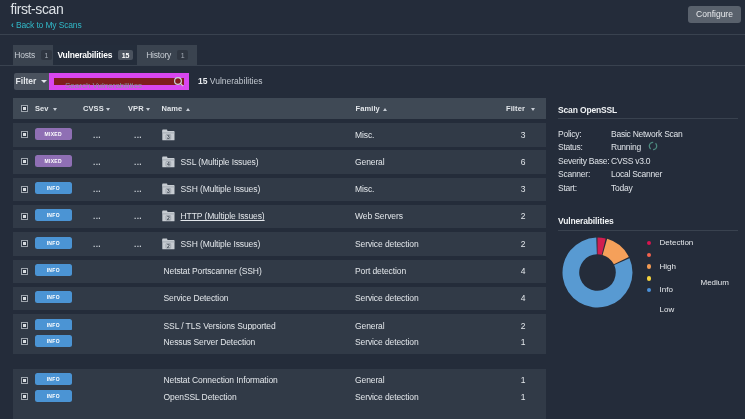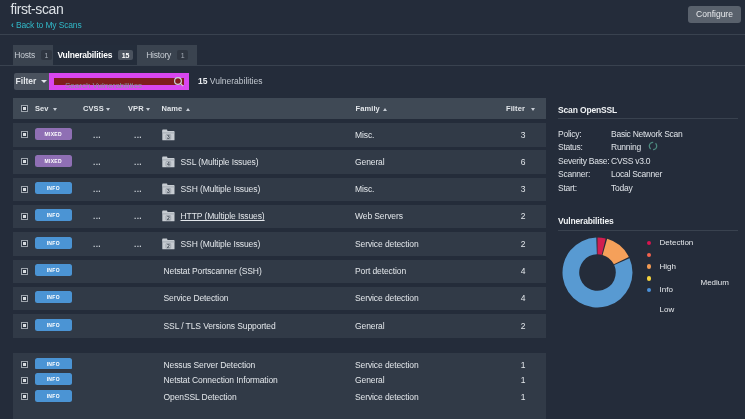--- a/index.html
+++ b/index.html
@@ -192,21 +192,21 @@
       <span style="left:342px;">Service detection</span>
       <span class="cnt" style="left:482.5px;">4</span>
     </div>
     <div class="abs row" style="top:314.1px;">
       <span class="cb"></span>
       <span class="badge b-info">INFO</span>
       <span style="left:150.5px;">SSL / TLS Versions Supported</span>
       <span style="left:342px;">General</span>
       <span class="cnt" style="left:482.5px;">2</span>
     </div>
-    <div class="abs row" style="top:353px;">
+    <div class="abs row" style="top:330px;">
       <span class="cb"></span>
       <span class="badge b-info">INFO</span>
       <span style="left:150.5px;">Nessus Server Detection</span>
       <span style="left:342px;">Service detection</span>
       <span class="cnt" style="left:482.5px;">1</span>
     </div>
     <div class="abs row" style="top:368.70000000000005px;">
       <span class="cb"></span>
       <span class="badge b-info">INFO</span>
       <span style="left:150.5px;">Netstat Connection Information</span>

